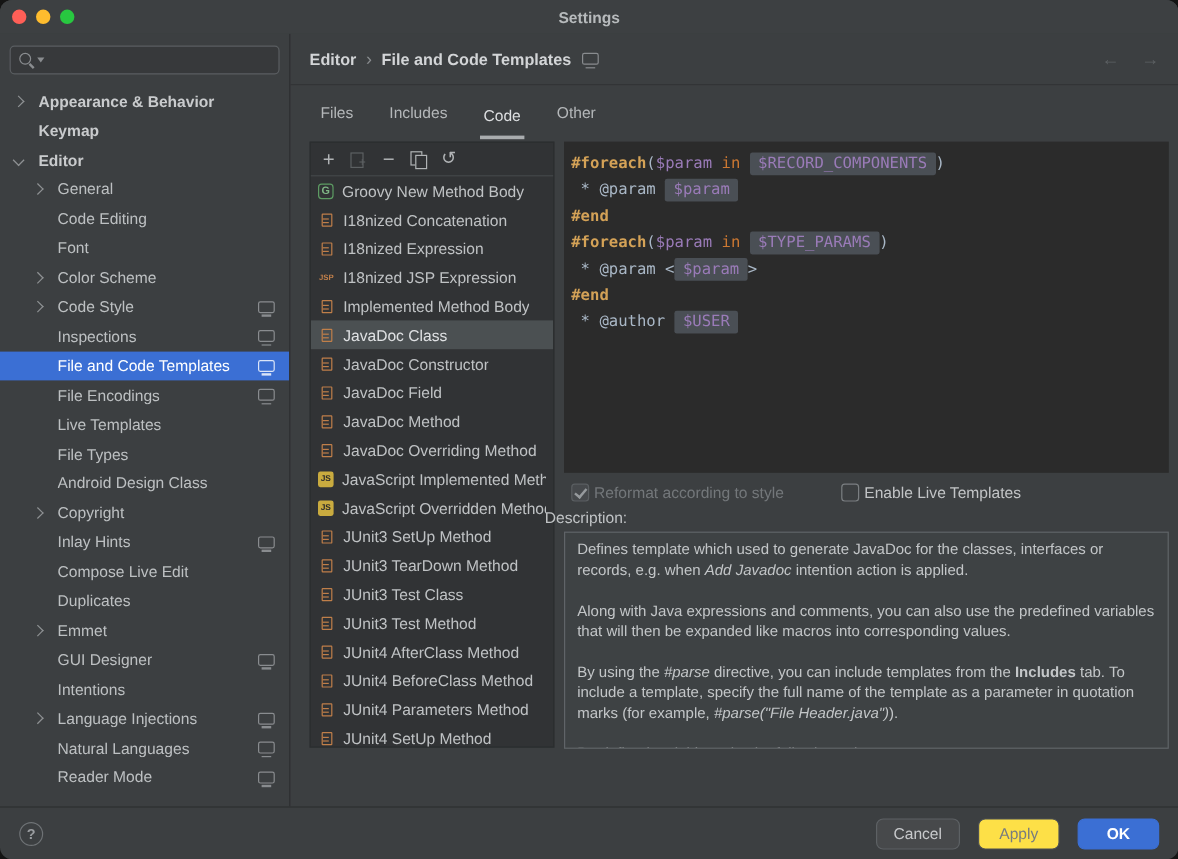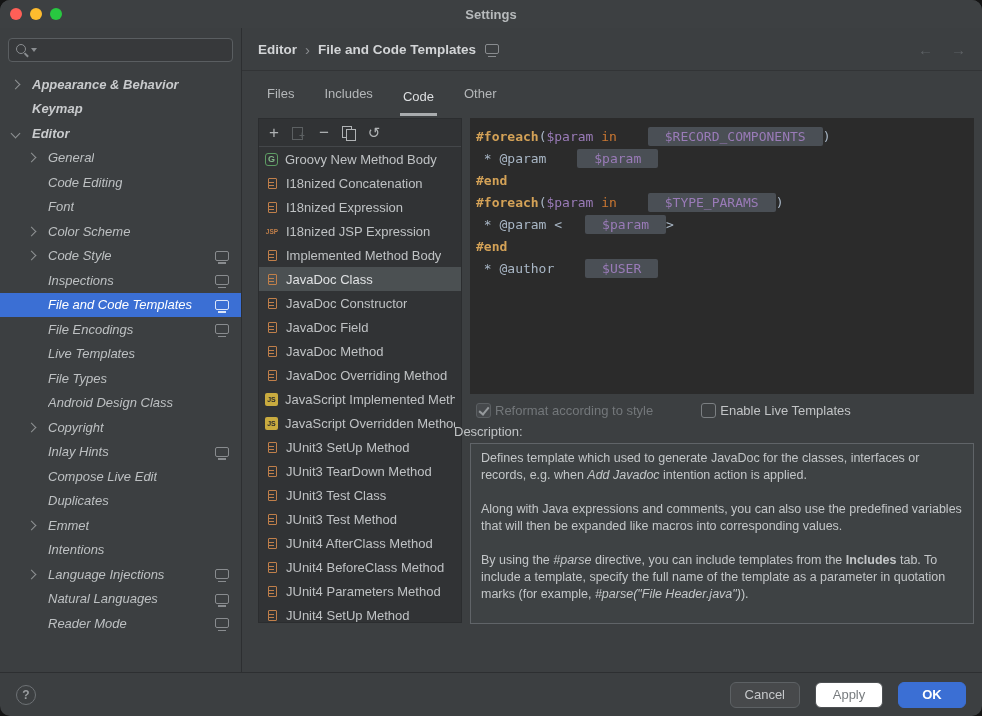--- a/index.html
+++ b/index.html
@@ -16,21 +16,21 @@
   
   .app-body{flex:1;display:flex;min-height:0;}
   .sidebar{width:242px;flex:0 0 242px;border-right:1px solid #2d2f31;display:flex;flex-direction:column;box-sizing:border-box;}
   .search-wrap{margin:10px 8px 8px;position:relative;height:24px;flex:0 0 auto;}
   .search-input{width:100%;height:24px;box-sizing:border-box;background:#37393b;border:1px solid #5a5e61;border-radius:4px;
     padding:0 6px 0 34px;color:#d0d2d4;font:13px "Liberation Sans",sans-serif;outline:none;}
   .mag-icon{position:absolute;left:8px;top:6px;width:8px;height:8px;border:1.5px solid #8a8d90;border-radius:50%;z-index:2;}
   .mag-icon::after{content:'';position:absolute;width:5px;height:1.5px;background:#8a8d90;transform:rotate(45deg);left:7px;top:9px;}
   .mini-caret{position:absolute;left:23px;top:10px;width:0;height:0;border-left:3px solid transparent;border-right:3px solid transparent;border-top:4px solid #8a8d90;z-index:2;}
   
-  .tree{flex:1;overflow:hidden;padding-top:2px;font-style:italic;}
+  .tree{flex:1;overflow:hidden;padding-top:2px;}
   .tree-row{height:24.5px;display:flex;align-items:center;padding-right:10px;}
   .tree-row.lvl0{padding-left:12px;font-weight:700;color:#c9cbcd;}
   .tree-row.lvl1{padding-left:28px;}
   .chev-slot{width:20px;flex:0 0 20px;display:flex;align-items:center;}
   .chev{width:6px;height:6px;border-right:1.5px solid #8f9294;border-bottom:1.5px solid #8f9294;display:inline-block;}
   .chev.right{transform:rotate(-45deg);}
   .chev.down{transform:rotate(45deg);}
   .tree-label{white-space:nowrap;overflow:hidden;}
   .badge-icon{width:12px;height:8px;border:1.5px solid #898c8f;border-radius:2px;position:relative;display:inline-block;flex:0 0 auto;box-sizing:content-box;}
   .badge-icon::after{content:'';position:absolute;left:2px;right:2px;bottom:-4px;height:1.5px;background:#898c8f;}
@@ -78,21 +78,21 @@
   .fic-js::before{content:'JS';}
   .fic-jsp{color:#c07f4a;font-size:6.5px;}
   .fic-jsp::before{content:'JSP';}
   
   .editor{position:absolute;left:228px;top:2px;width:504px;height:276px;background:var(--editor-background,#2b2b2b);
     box-sizing:border-box;padding:8px 0 0 6px;font-family:"DejaVu Sans Mono",monospace;font-size:13px;overflow:hidden;}
   .code-line{height:22px;line-height:22px;white-space:pre;}
   .tk-dir{color:var(--code-directive,#d4a257);font-weight:bold;}
   .tk-kw{color:var(--code-keyword,#cc7832);}
   .tk-var{color:var(--code-variable,#9a7bb8);}
-  .tk-varhl{color:var(--code-variable,#9a7bb8);background:var(--code-variable-background,#4a4f55);border-radius:2px;padding:2px 17px;margin-left:23px;}
+  .tk-varhl{color:var(--code-variable,#9a7bb8);background:var(--code-variable-background,#4a4f55);border-radius:2px;padding:2px 7px;}
   .tk-plain{color:var(--code-text,#a9b7c6);}
   
   .opts-row{position:absolute;left:234px;top:287px;display:flex;align-items:center;gap:48px;}
   .chk{display:flex;align-items:center;gap:4px;color:#c2c4c6;}
   .chk .box{width:15px;height:15px;box-sizing:border-box;border:1.5px solid #7b7f82;border-radius:3px;position:relative;flex:0 0 15px;}
   .chk.disabled{color:#73777a;}
   .chk.disabled .box{border-color:#5b5f62;background:#46494c;}
   .box.checked::after{content:'';position:absolute;left:4px;top:1px;width:4px;height:8px;border-right:2px solid #969a9d;border-bottom:2px solid #969a9d;transform:rotate(40deg);}
   .desc-label{position:absolute;left:212px;top:308px;color:#c0c3c5;}
   .desc-box{position:absolute;left:228px;top:327px;width:504px;height:181px;box-sizing:border-box;background:#3e4244;border:1px solid #606468;
@@ -100,21 +100,21 @@
   .desc-box p{margin:0 0 17px;}
   .s-i{font-style:italic;}
   .s-b{font-weight:700;}
   
   .footer{flex:0 0 43px;border-top:1px solid #2d2f31;display:flex;align-items:center;padding:0 16px;}
   .help{width:20px;height:20px;border-radius:50%;border:1.5px solid #6e7275;color:#9a9da0;display:flex;align-items:center;justify-content:center;
     font-size:12px;font-weight:700;box-sizing:border-box;}
   .btns{margin-left:auto;display:flex;gap:15px;}
   .btn{min-width:68px;height:26px;border-radius:6px;border:1px solid #5d6164;background:#47494b;color:#c7c9cb;
     font:13px "Liberation Sans",sans-serif;padding:0 14px;}
-  .btn.disabled{background:#ffffff;border-color:#4d5053;color:#787c7f;}
+  .btn.disabled{background:#fde047;border-color:#4d5053;color:#787c7f;}
   .btn.primary{background:var(--accent,#3b6fd4);border-color:var(--accent,#3b6fd4);color:#fff;font-weight:700;}
 </style>
 </head>
 <body>
 
 <div class="window">
   <div class="titlebar">
     <div class="traffic">
       <span class="tl red"></span>
       <span class="tl yellow"></span>
@@ -218,20 +218,25 @@
           </div>
           <div class="tree-row lvl1">
             <span class="chev-slot"></span>
             <span class="tree-label">Duplicates</span>
           </div>
           <div class="tree-row lvl1">
             <span class="chev-slot">
               <span class="chev right"></span>
             </span>
             <span class="tree-label">Emmet</span>
+          </div>
+          <div class="tree-row lvl1">
+            <span class="chev-slot"></span>
+            <span class="tree-label">GUI Designer</span>
+            <span class="badge-icon"></span>
           </div>
           <div class="tree-row lvl1">
             <span class="chev-slot"></span>
             <span class="tree-label">Intentions</span>
           </div>
           <div class="tree-row lvl1">
             <span class="chev-slot">
               <span class="chev right"></span>
             </span>
             <span class="tree-label">Language Injections</span>

